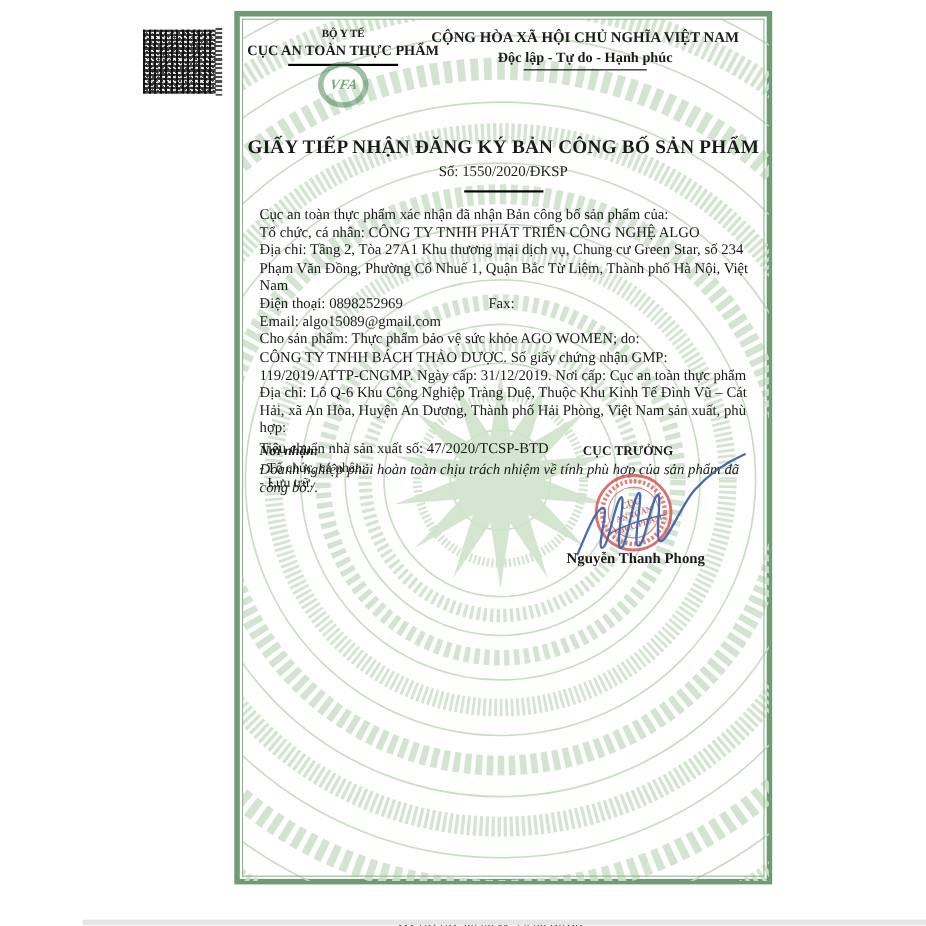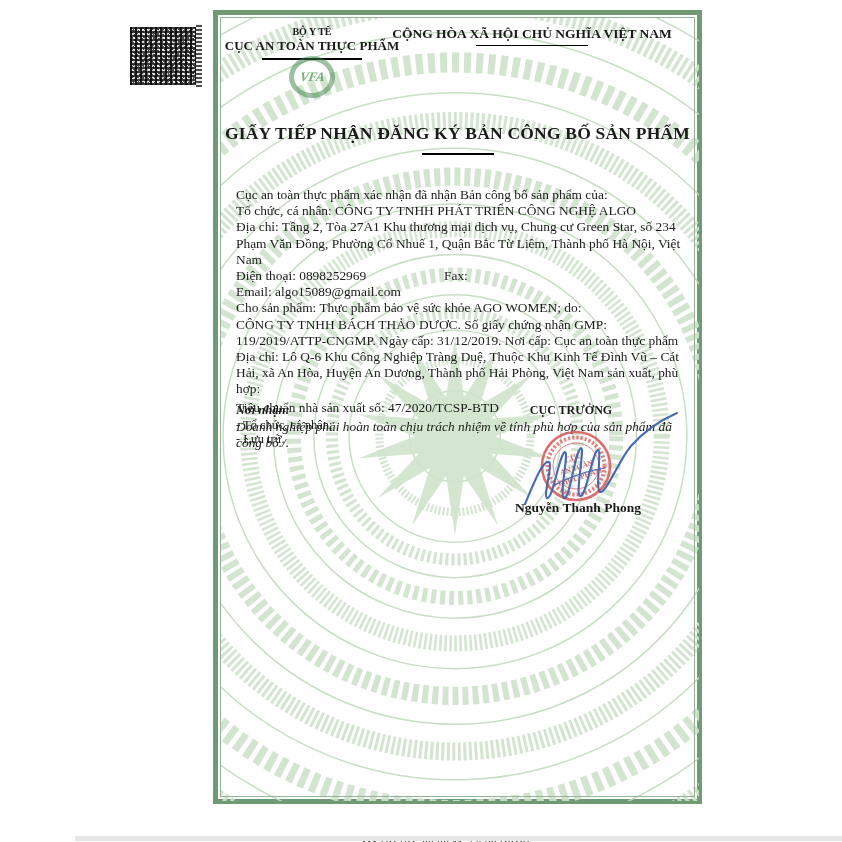--- a/index.html
+++ b/index.html
@@ -116,25 +116,27 @@
         <div class="l1">BỘ Y TẾ</div>
         <div class="l2">CỤC AN TOÀN THỰC PHẨM</div>
         <div class="rule"></div>
         <div class="logo-ring">
           <span>VFA</span>
         </div>
       </div>
 
       <div class="hdr-right">
         <div class="l1">CỘNG HÒA XÃ HỘI CHỦ NGHĨA VIỆT NAM</div>
+        <div class="l2">Độc lập - Tự do - Hạnh phúc</div>
         <div class="rule"></div>
       </div>
 
       <div class="title-block">
         <h1>GIẤY TIẾP NHẬN ĐĂNG KÝ BẢN CÔNG BỐ SẢN PHẨM</h1>
+        <div class="num">Số: 1550/2020/ĐKSP</div>
         <div class="rule"></div>
       </div>
 
       <div class="body-block">
         <p>Cục an toàn thực phẩm xác nhận đã nhận Bản công bố sản phẩm của:</p>
         <p>Tổ chức, cá nhân: CÔNG TY TNHH PHÁT TRIỂN CÔNG NGHỆ ALGO</p>
         <p>Địa chỉ: Tầng 2, Tòa 27A1 Khu thương mại dịch vụ, Chung cư Green Star, số 234 Phạm Văn Đồng, Phường Cổ Nhuế 1, Quận Bắc Từ Liêm, Thành phố Hà Nội, Việt Nam</p>
         <p class="phone-row">
           <span>Điện thoại: 0898252969</span>
           <span class="fax">Fax:</span>

